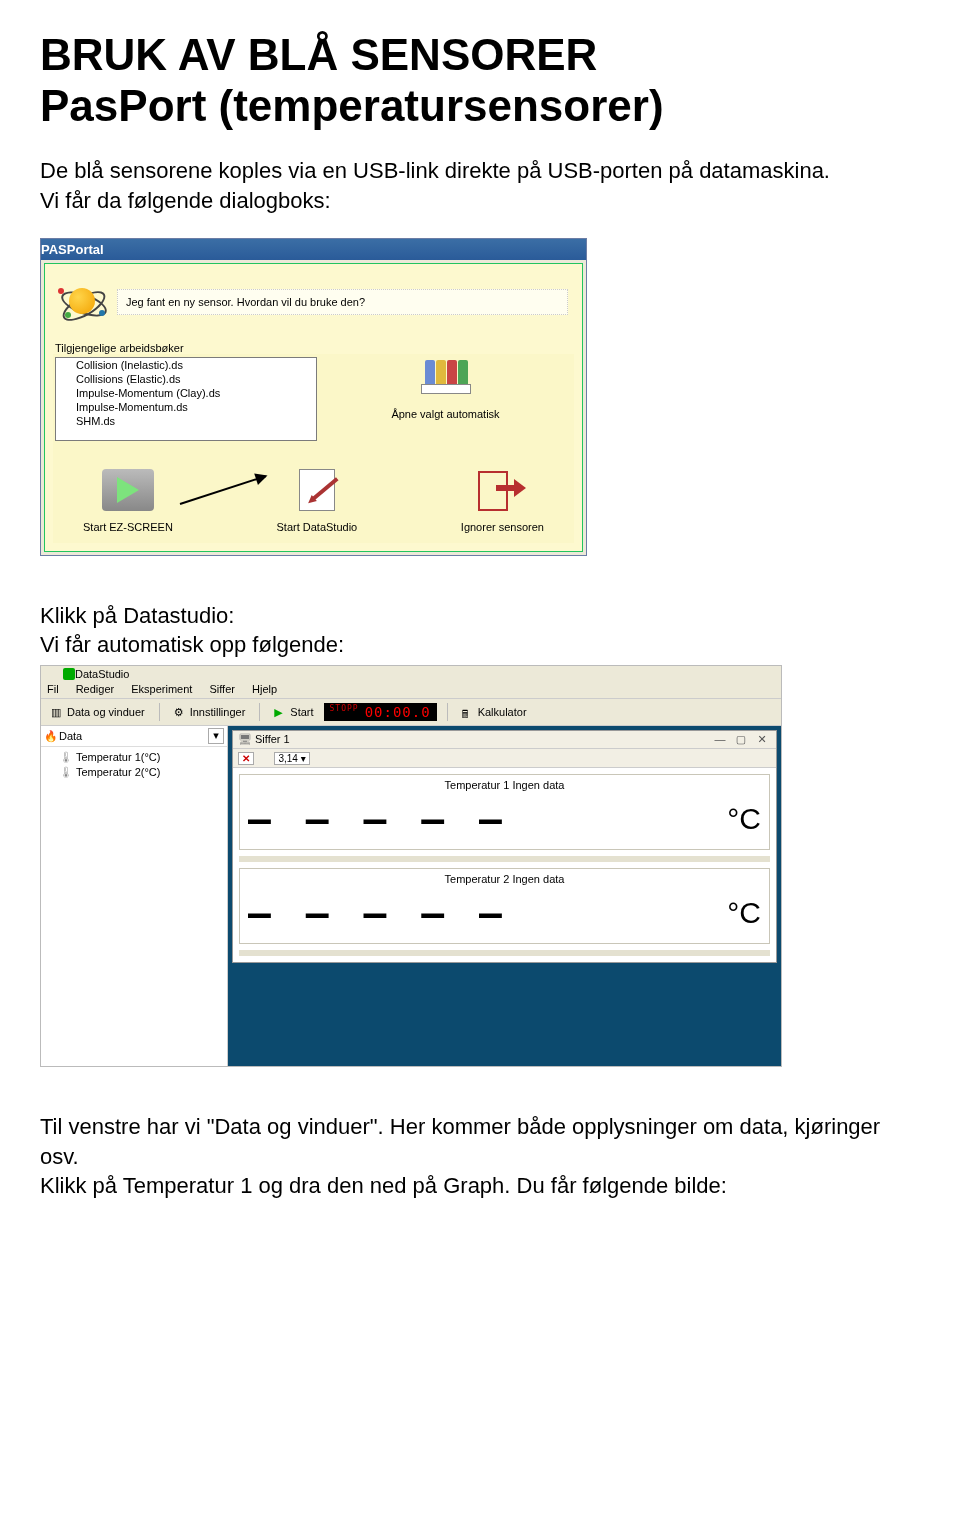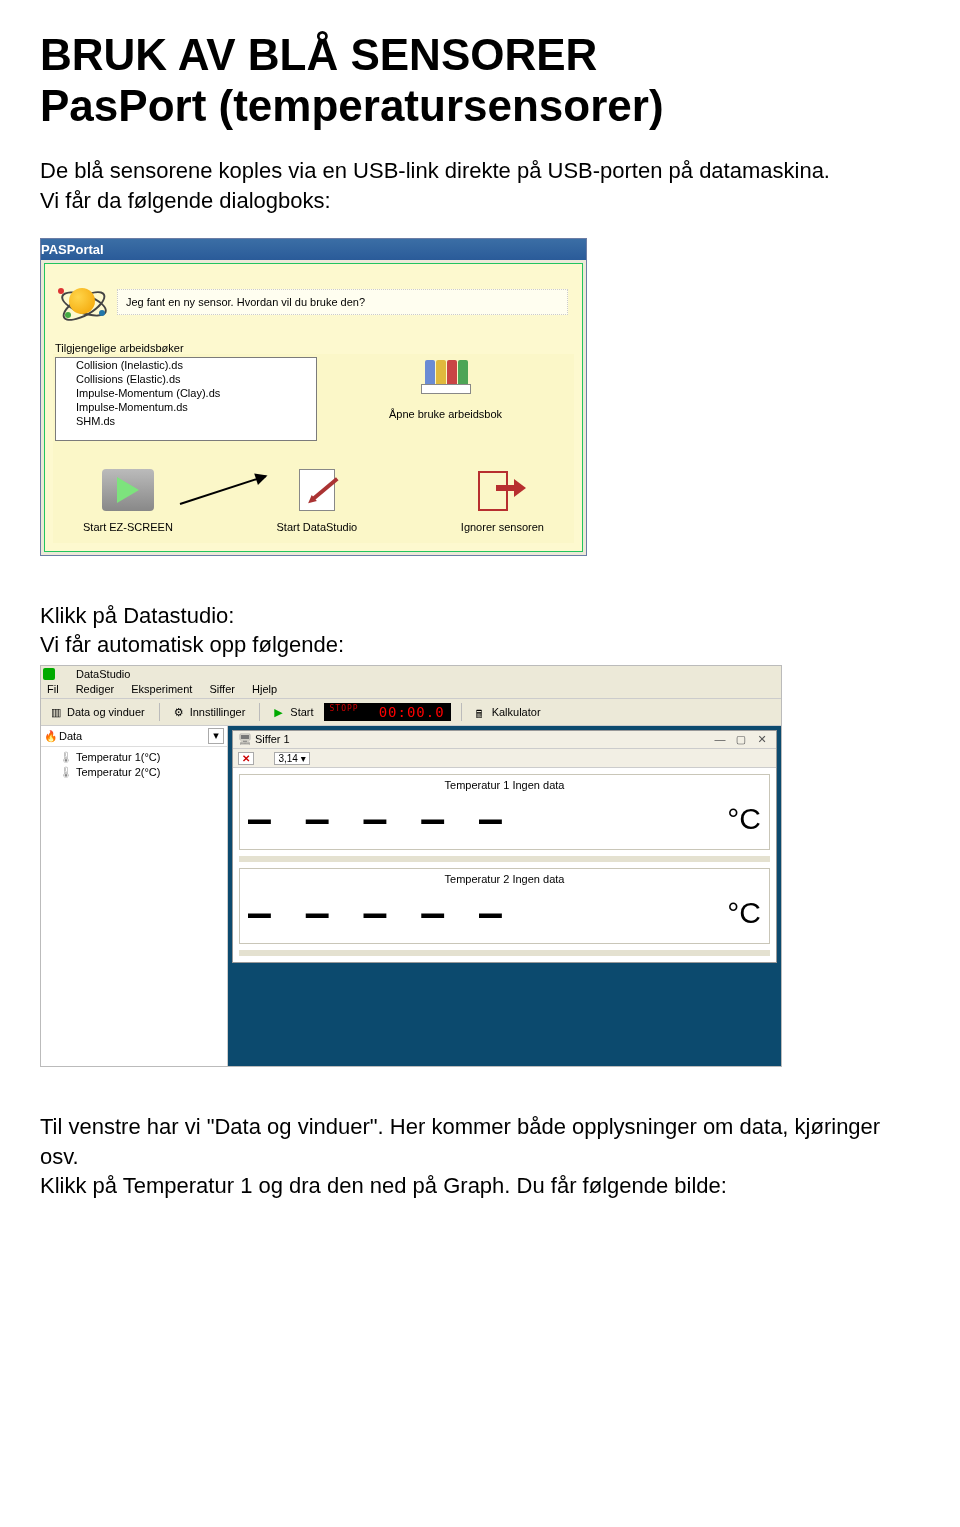--- a/index.html
+++ b/index.html
@@ -149,29 +149,29 @@
   .pasportal-wrap{position:relative;}
 
   
   .ds {
     width: 740px;
     font-family: Tahoma, Arial, sans-serif;
     font-size: 11px;
     background:#ece9d8;
     border:1px solid #bbb;
   }
-  .ds-title{background:#ece9d8;padding:2px 2px 0 2px;display:flex;align-items:center;gap:21px;}
+  .ds-title{background:#ece9d8;padding:2px 2px 0 2px;display:flex;align-items:center;gap:0;margin-left:20px;}
   .ds-title .logo{width:12px;height:12px;background:#0a0;display:inline-block;border-radius:2px;}
   .ds-menu{background:#ece9d8;padding:3px 6px;border-bottom:1px solid #ccc;}
   .ds-menu span{margin-right:14px;}
   .ds-toolbar{background:#ece9d8;padding:4px 6px;display:flex;align-items:center;gap:6px;border-bottom:1px solid #ccc;}
   .ds-tool{display:inline-flex;align-items:center;gap:4px;padding:1px 4px;}
   .sep{width:1px;height:18px;background:#bbb;margin:0 4px;}
   .ds-timer{background:#000;color:#f00;font-family:monospace;font-size:14px;padding:1px 6px;letter-spacing:1px;}
-  .ds-timer .stopp{font-size:8px;color:#c00;margin-right:20px;vertical-align:top;}
+  .ds-timer .stopp{font-size:8px;color:#c00;margin-right:6px;vertical-align:top;}
   .ds-body{display:flex;background:#f4f4f4;height:340px;}
   .ds-side{width:186px;border-right:1px solid #ccc;background:#fff;}
   .ds-side-hdr{display:flex;align-items:center;background:#fff;border-bottom:1px solid #ddd;padding:2px 3px;font-size:11px;gap:3px;}
   .ds-side-hdr .sel{margin-left:auto;border:1px solid #aaa;width:14px;height:14px;display:flex;align-items:center;justify-content:center;}
   .ds-tree{padding:3px 6px;font-size:11px;}
   .ds-tree .row{display:flex;align-items:center;gap:3px;padding:1px 0;}
   .ds-tree .indent{padding-left:12px;}
   .thermo{color:#888;}
   .ds-main{flex:1;background:#0c4a6e;padding:4px;}
   .ds-win{background:#fff;border:1px solid #999;}
@@ -224,21 +224,21 @@
         <div>Collisions (Elastic).ds</div>
         <div>Impulse-Momentum (Clay).ds</div>
         <div>Impulse-Momentum.ds</div>
         <div>SHM.ds</div>
       </div>
       <div class="pas-book">
         <span class="book-icon">
           <span class="panel p1"></span><span class="panel p2"></span><span class="panel p3"></span><span class="panel p4"></span>
           <span class="base"></span>
         </span>
-        <div style="margin-top:12px;">Åpne bruke arbeidsbok</div>
+        <div style="margin-top:12px;">Åpne valgt automatisk</div>
       </div>
     </div>
     <div class="pas-buttons">
       <div class="pas-btn">
         <div class="ico play-ico">
               <span class="play-tri"></span>
             </div>
         <span>Start EZ-SCREEN</span>
       </div>
       <div class="pas-btn">

